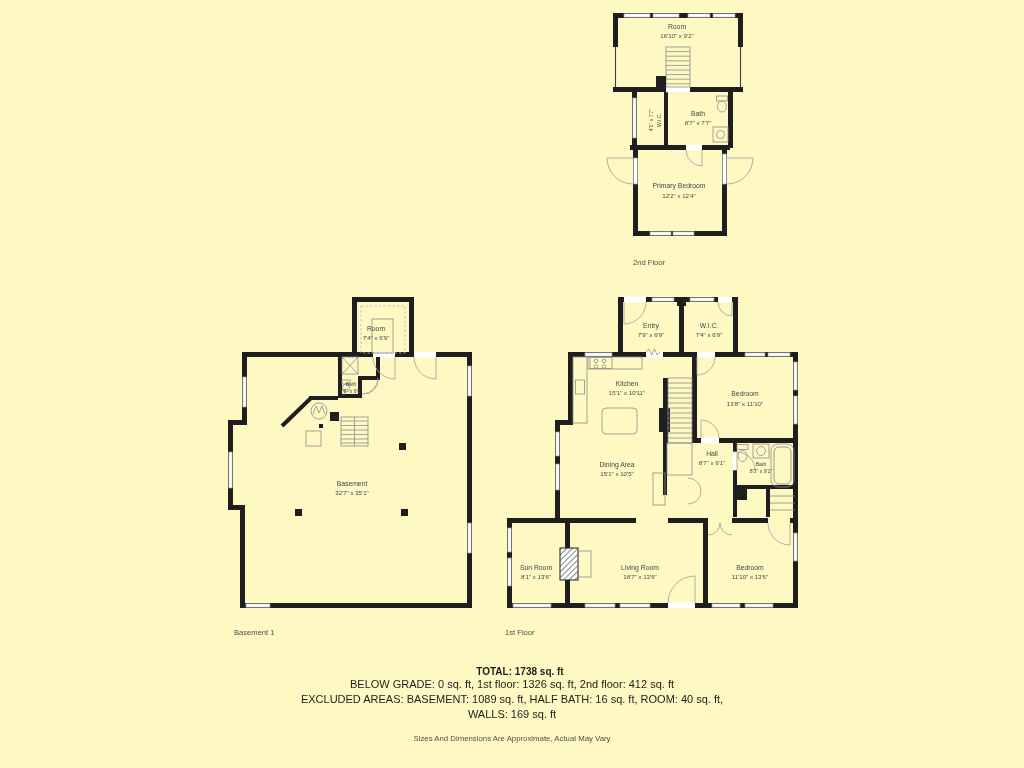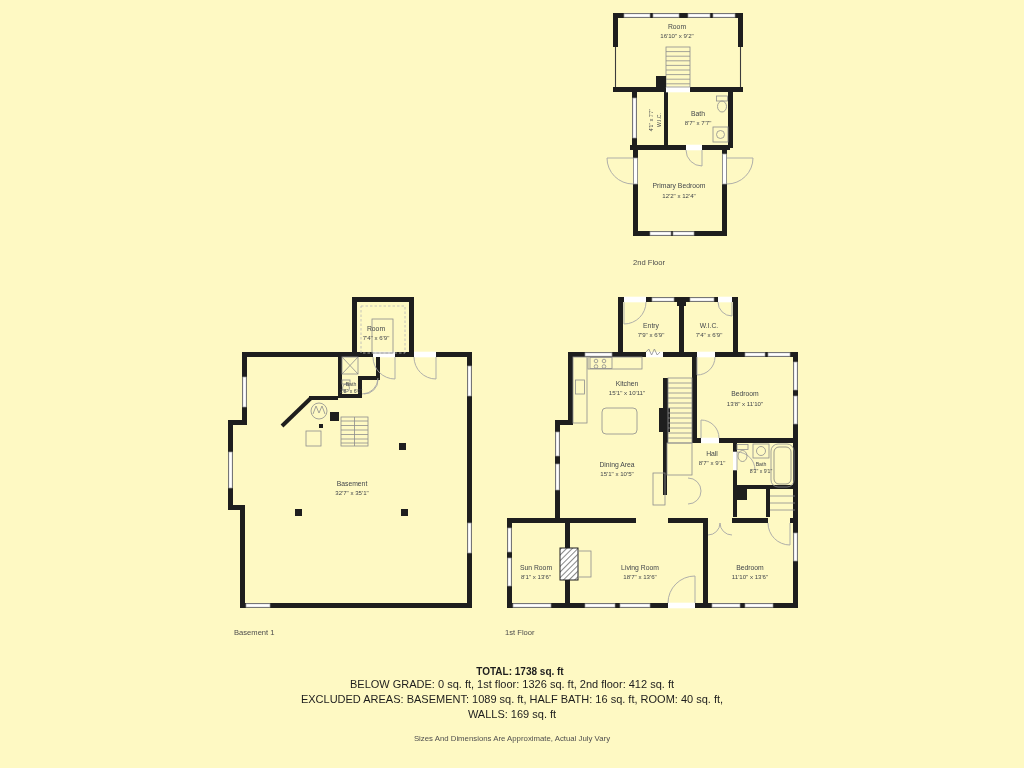--- a/index.html
+++ b/index.html
@@ -342,16 +342,16 @@
     <text class="rdim" x="750" y="579">11'10" x 13'6"</text>
     <text class="flabel" x="505" y="635">1st Floor</text>
   </g>
 </svg>
 
   <div class="summary">
     <div class="total">TOTAL: 1738 sq. ft</div>
     <div class="line">BELOW GRADE: 0 sq. ft, 1st floor: 1326 sq. ft, 2nd floor: 412 sq. ft</div>
     <div class="line">EXCLUDED AREAS: BASEMENT: 1089 sq. ft, HALF BATH: 16 sq. ft, ROOM: 40 sq. ft,</div>
     <div class="line">WALLS: 169 sq. ft</div>
-    <div class="disclaimer">Sizes And Dimensions Are Approximate, Actual July Vary</div>
+    <div class="disclaimer">Sizes And Dimensions Are Approximate, Actual May Vary</div>
   </div>
 
 </div>
 
 </body></html>

